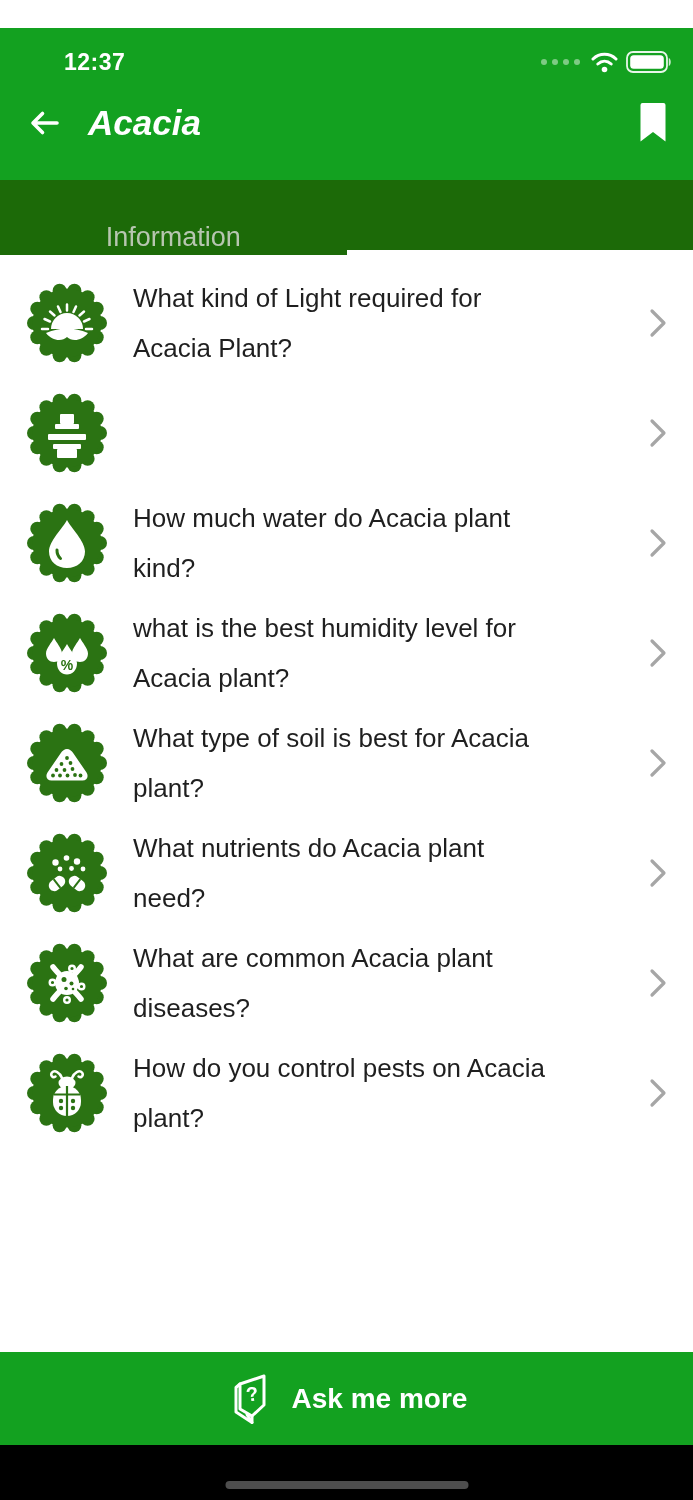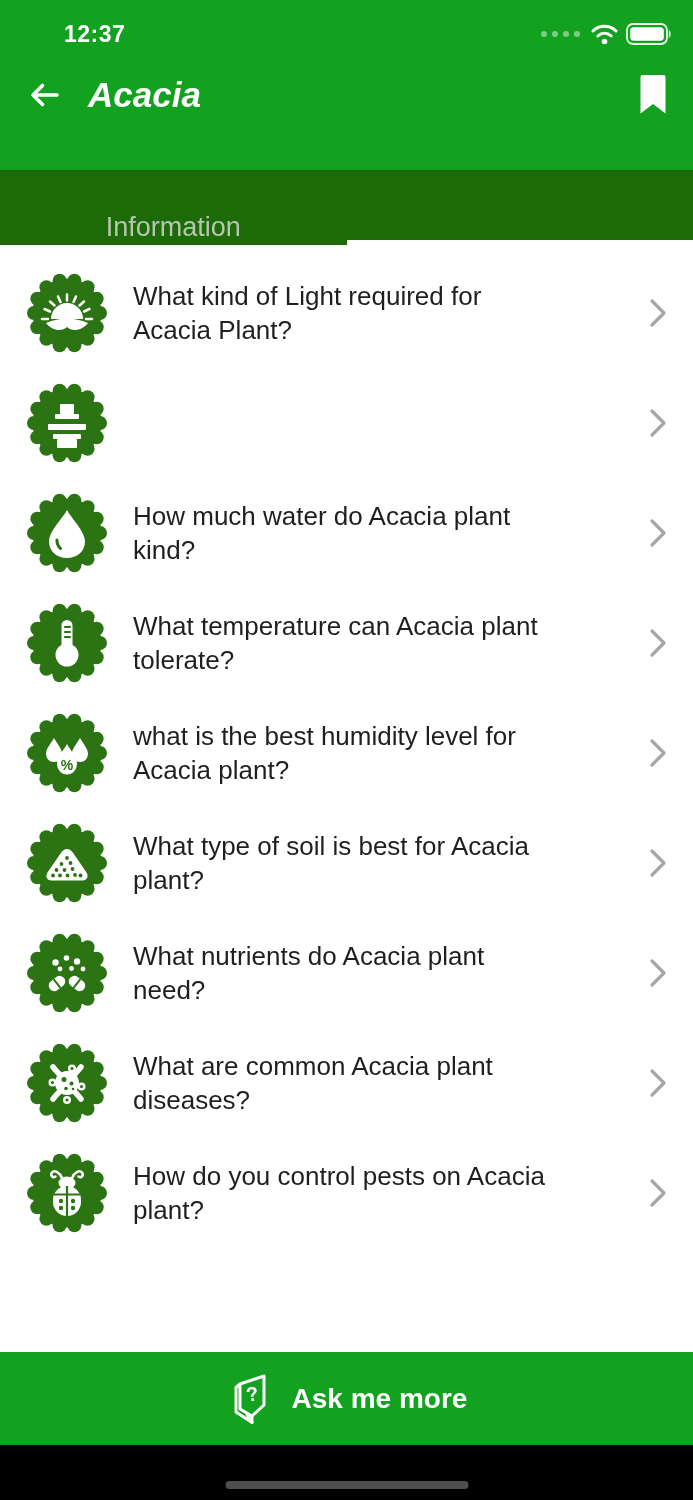--- a/index.html
+++ b/index.html
@@ -8,38 +8,38 @@
     --badge-green:#2b7313;
     --text-dark:#1f1f1f;
     --chevron-gray:#a6a6a6;
     --tab-inactive:#b7c6b0;
     --home-indicator:#4e4e4e;
   }
   *{box-sizing:border-box;margin:0;padding:0;border:none;background:none;font-family:"Liberation Sans","DejaVu Sans",sans-serif;}
   html,body{width:693px;}
   .app{width:693px;height:1500px;display:flex;flex-direction:column;background:#fff;overflow:hidden;}
   
-  .header{background:var(--primary-green);height:170px;flex:none;}
+  .header{background:var(--primary-green);height:152px;flex:none;margin-top:28px;}
   .status{display:flex;justify-content:space-between;align-items:center;height:58px;padding:10px 20px 0 64px;}
   .time{font-size:23px;font-weight:700;color:#fff;letter-spacing:.5px;}
   .sicons{display:flex;align-items:center;gap:8px;}
   .navrow{display:flex;align-items:center;padding:16px 26px 0 28px;font-style:italic;}
   .backbtn{margin-right:26px;cursor:pointer;display:flex;align-items:center;}
   .title{font-size:35px;font-weight:700;color:#fff;}
   .bookmarkbtn{margin-left:auto;cursor:pointer;display:flex;align-items:center;}
   
   .tabbar{height:75px;background:var(--tab-bar-green);display:flex;position:relative;flex:none;}
   .tab{width:50%;display:flex;align-items:center;justify-content:center;font-size:27px;color:var(--tab-inactive);cursor:pointer;margin-top:40px;}
   .tab.active{color:#fff;font-weight:700;}
   .indicator{position:absolute;right:0;bottom:0;width:50%;height:5px;background:#fff;}
   
   .list{flex:1;padding-top:13px;background:#fff;overflow:hidden;}
   .row{height:110px;display:flex;align-items:center;padding-left:27px;padding-right:26px;cursor:pointer;}
   .badge{width:80px;height:80px;flex:none;margin-right:26px;fill:var(--badge-green);}
-  .q{width:428px;font-size:26px;line-height:34px;color:var(--text-dark);}
+  .q{width:428px;font-size:26px;line-height:50px;color:var(--text-dark);}
   .chev{margin-left:auto;flex:none;}
   .g-fill{fill:var(--badge-green);}
   .g-stroke{stroke:var(--badge-green);}
   
   .bottombar{height:93px;background:var(--primary-green);display:flex;align-items:center;justify-content:center;gap:18px;flex:none;cursor:pointer;}
   .asklabel{font-size:28px;font-weight:700;color:#fff;}
   .footer{height:55px;background:#000;position:relative;flex:none;}
   .homebar{position:absolute;left:50%;transform:translateX(-50%);bottom:11px;width:243px;height:8px;border-radius:4px;background:var(--home-indicator);cursor:grab;}
   .hidden-defs{position:absolute;width:0;height:0;overflow:hidden;}
 </style>
@@ -153,32 +153,20 @@
         <use href="#badge-shape"></use>
         <path d="M40,17 C36,25 22,38 22,48.5 C22,58.6 30,65 40,65 C50,65 58,58.6 58,48.5 C58,38 44,25 40,17 Z" fill="#fff"></path>
         <path class="g-stroke" d="M30,47 a11,11 0 0 0 3.5,8.5" stroke-width="3" fill="none" stroke-linecap="round"></path>
       </svg>
       <div class="q">How much water do Acacia plant kind?</div>
       <svg class="chev" width="18" height="30" viewBox="0 0 18 30">
           <use href="#chevron-right"></use>
         </svg>
     </div>
 
-    <div class="row">
-      <svg class="badge" viewBox="0 0 80 80">
-        <use href="#badge-shape"></use>
-        <rect x="34.5" y="17" width="11" height="31" rx="5.5" fill="#fff"></rect>
-        <circle cx="40" cy="52" r="11.5" fill="#fff"></circle>
-        <path class="g-stroke" d="M38,24 h5 M38,29 h5 M38,34 h5" stroke-width="2.2" fill="none" stroke-linecap="round"></path>
-      </svg>
-      <div class="q">What temperature can Acacia plant tolerate?</div>
-      <svg class="chev" width="18" height="30" viewBox="0 0 18 30">
-          <use href="#chevron-right"></use>
-        </svg>
-    </div>
 
     <div class="row">
       <svg class="badge" viewBox="0 0 80 80">
         <use href="#badge-shape"></use>
         <g fill="#fff">
           <path d="M27,25 C25,29 19,35.5 19,40.5 C19,45.7 22.6,49 27,49 C31.4,49 35,45.7 35,40.5 C35,35.5 29,29 27,25 Z"></path>
           <path d="M53,25 C51,29 45,35.5 45,40.5 C45,45.7 48.6,49 53,49 C57.4,49 61,45.7 61,40.5 C61,35.5 55,29 53,25 Z"></path>
           <path d="M40,31 C37.5,36 30,44 30,50.5 C30,57 34.5,61.5 40,61.5 C45.5,61.5 50,57 50,50.5 C50,44 42.5,36 40,31 Z"></path>
         </g>
         <text class="g-fill" x="40" y="56.5" font-size="14" font-weight="700" text-anchor="middle">%</text>

